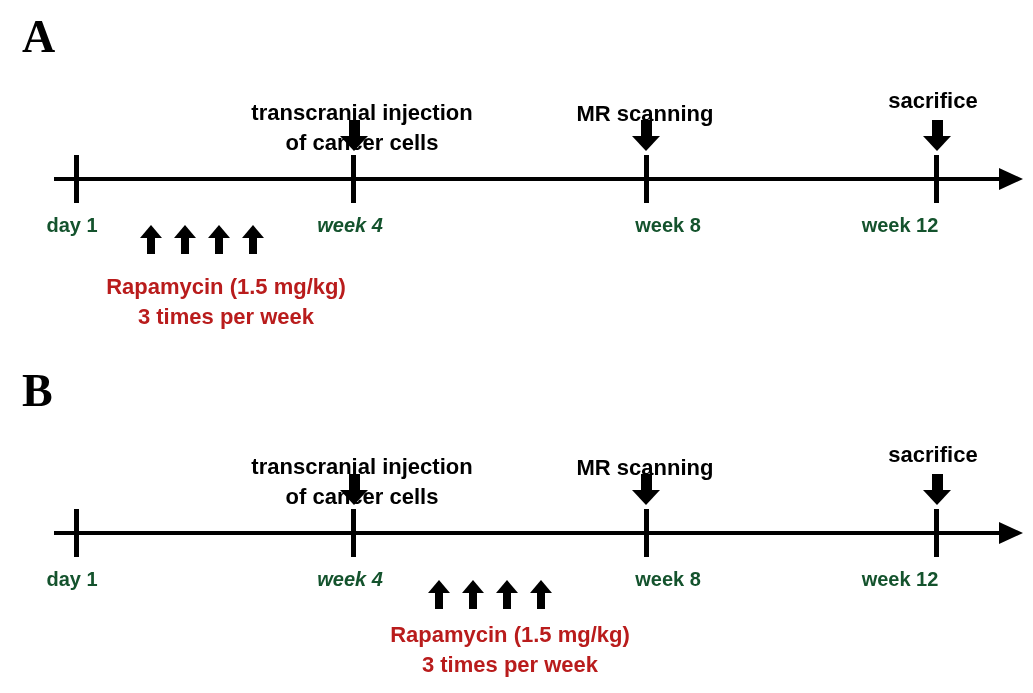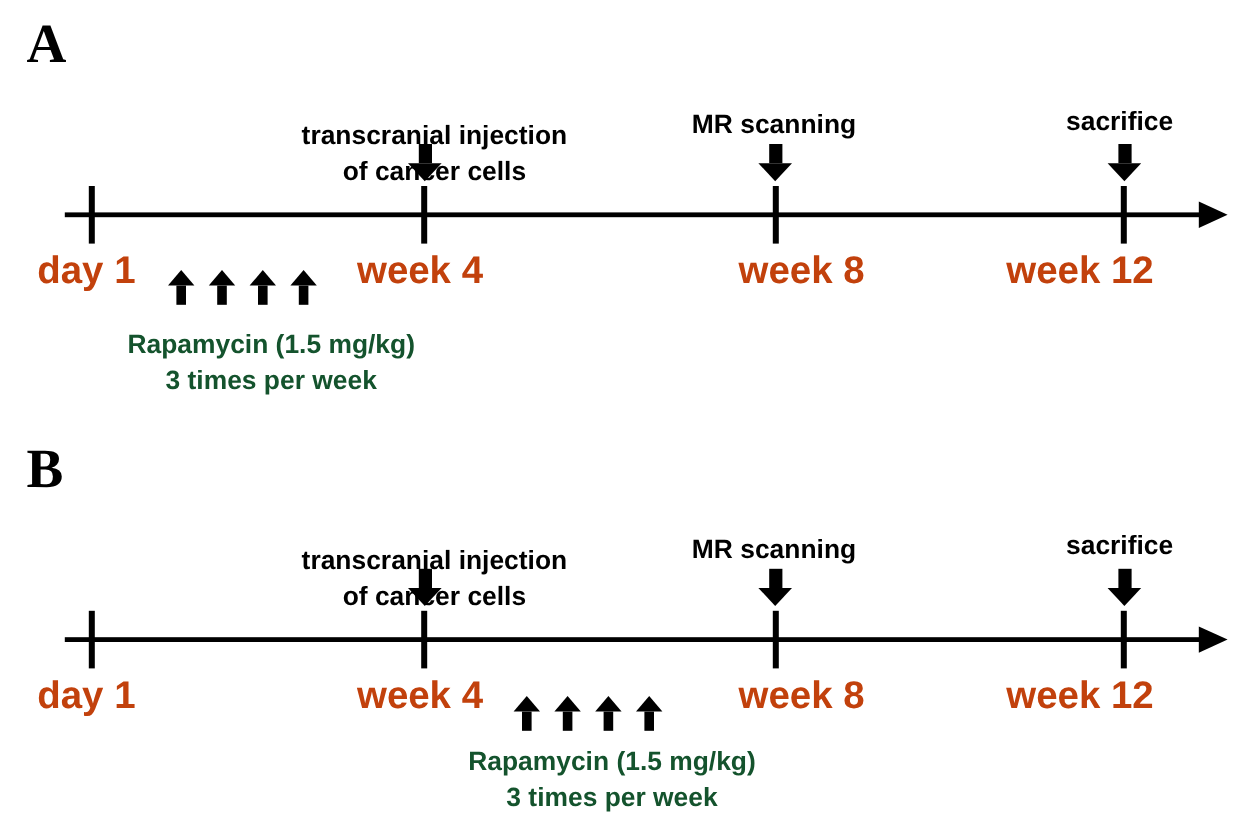--- a/index.html
+++ b/index.html
@@ -21,21 +21,21 @@
     font-family: "Liberation Serif", "DejaVu Serif", serif;
     font-weight: bold; font-size: 46px; line-height: 1; color: #000;
   }
 
   .ann {
     position: absolute; transform: translateX(-50%);
     text-align: center; font-weight: bold; font-size: 22px;
     line-height: 30px; white-space: nowrap; color: #000;
   }
   .ann-injection { left: 362px; top: 50px; margin-top: 48px; }
-  .ann-mr        { left: 645px; top: 91px; line-height: 26px; }
+  .ann-mr        { left: 645px; top: 101px; line-height: 26px; }
   .ann-sacrifice { left: 933px; top: 88px; line-height: 26px; }
 
   
   .down-arrow { position: absolute; top: 120px; transform: translateX(-50%); width: 28px; }
   .down-arrow .shaft { width: 11px; height: 16px; background: #000; margin: 0 auto; }
   .down-arrow .head  { width: 0; height: 0; margin: 0 auto;
     border-left: 14px solid transparent; border-right: 14px solid transparent;
     border-top: 15px solid #000; }
   .da-1 { left: 354px; }
   .da-2 { left: 646px; }
@@ -43,38 +43,38 @@
 
   
   .timeline-line { position: absolute; left: 54px; top: 177px; width: 946px; height: 4px; background: #000; }
   .timeline-arrowhead { position: absolute; left: 999px; top: 168px; width: 0; height: 0;
     border-left: 24px solid #000; border-top: 11px solid transparent; border-bottom: 11px solid transparent; }
   .tick { position: absolute; top: 155px; width: 5px; height: 48px; background: #000; }
   .tk-1 { left: 74px; } .tk-2 { left: 351px; } .tk-3 { left: 644px; } .tk-4 { left: 934px; }
 
   .tick-label {
     position: absolute; top: 211px; transform: translateX(-50%);
-    font-weight: bold; font-size: 32px; line-height: 28px; white-space: nowrap; color: #c2410c;
-  }
-  .tl-1 { left: 72px; } .tl-2 { left: 350px; } .tl-3 { left: 668px; } .tl-4 { left: 900px; }
+    font-weight: bold; font-size: 20px; line-height: 28px; white-space: nowrap; color: #14532d;
+  }
+  .tl-1 { left: 72px; } .tl-2 { left: 350px; font-style: italic; } .tl-3 { left: 668px; } .tl-4 { left: 900px; }
 
   
   .up-arrows { position: absolute; display: flex; gap: 12px; }
   .panel-a .up-arrows { left: 140px; top: 225px; }
   .panel-b .up-arrows { left: 428px; top: 226px; }
   .up-arrow { width: 22px; }
   .up-arrow .head { width: 0; height: 0; margin: 0 auto;
     border-left: 11px solid transparent; border-right: 11px solid transparent;
     border-bottom: 13px solid #000; }
   .up-arrow .shaft { width: 8px; height: 16px; background: #000; margin: 0 auto; }
 
   .treatment {
     position: absolute; transform: translateX(-50%);
     text-align: center; font-weight: bold; font-size: 22px;
-    line-height: 30px; white-space: nowrap; color: #14532d;
+    line-height: 30px; white-space: nowrap; color: #b91c1c;
   }
   .panel-a .treatment { left: 226px; top: 272px; }
   .panel-b .treatment { left: 510px; top: 266px; }
 </style>
 </head>
 <body>
 
 <div class="figure">
 
   <section class="panel panel-a">

